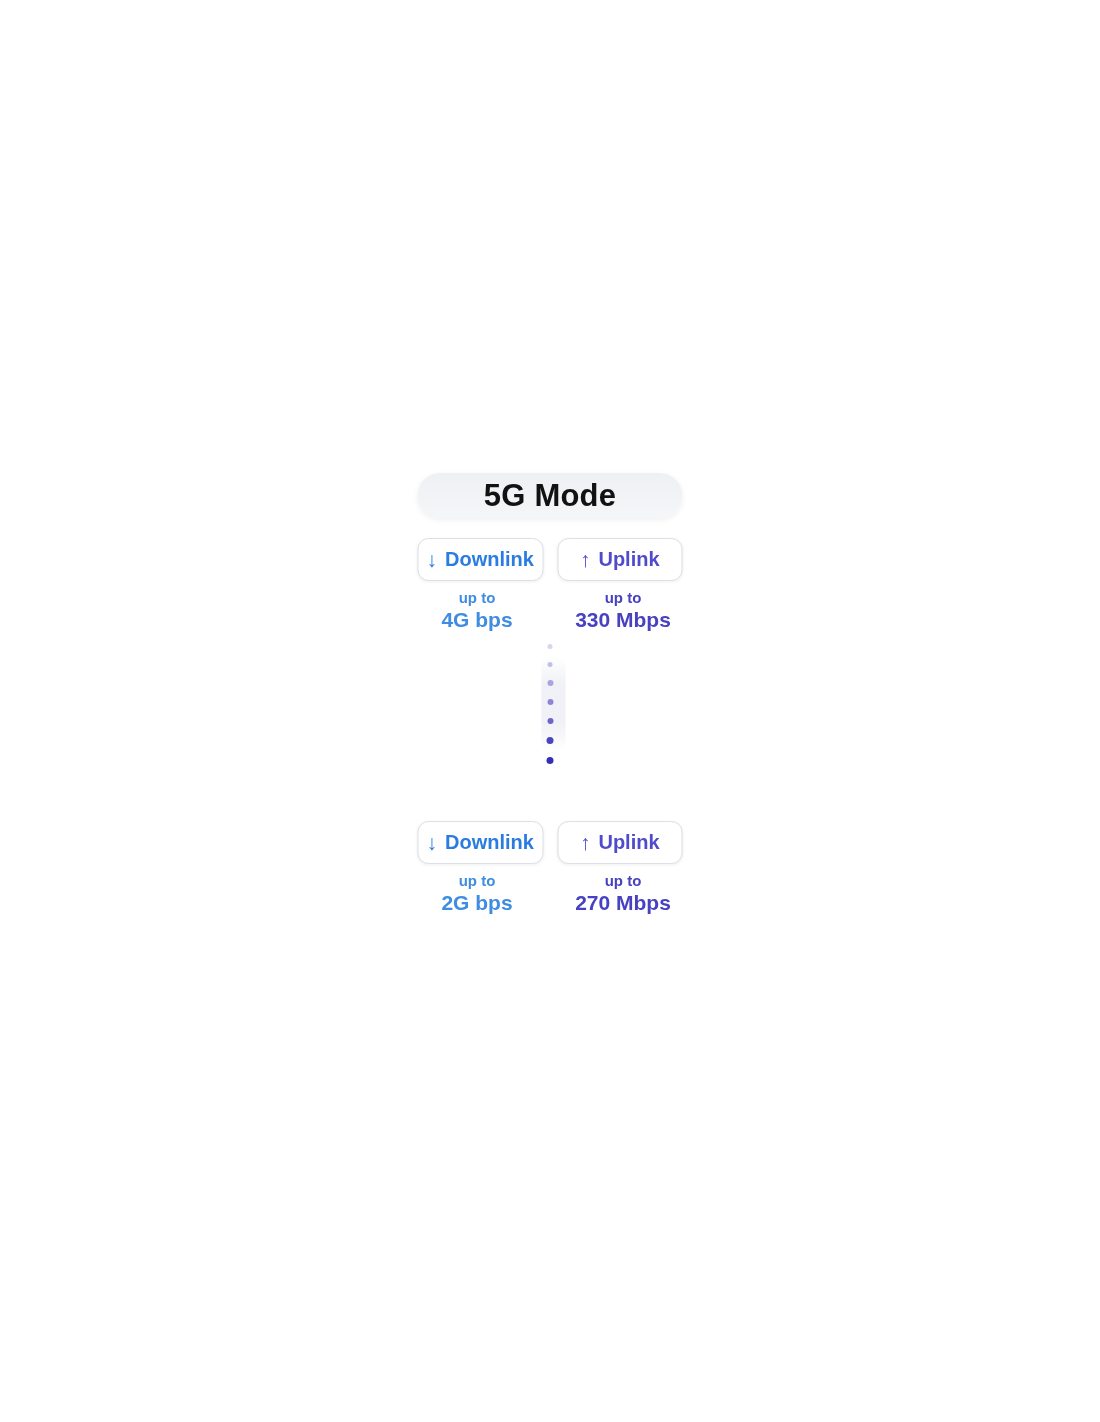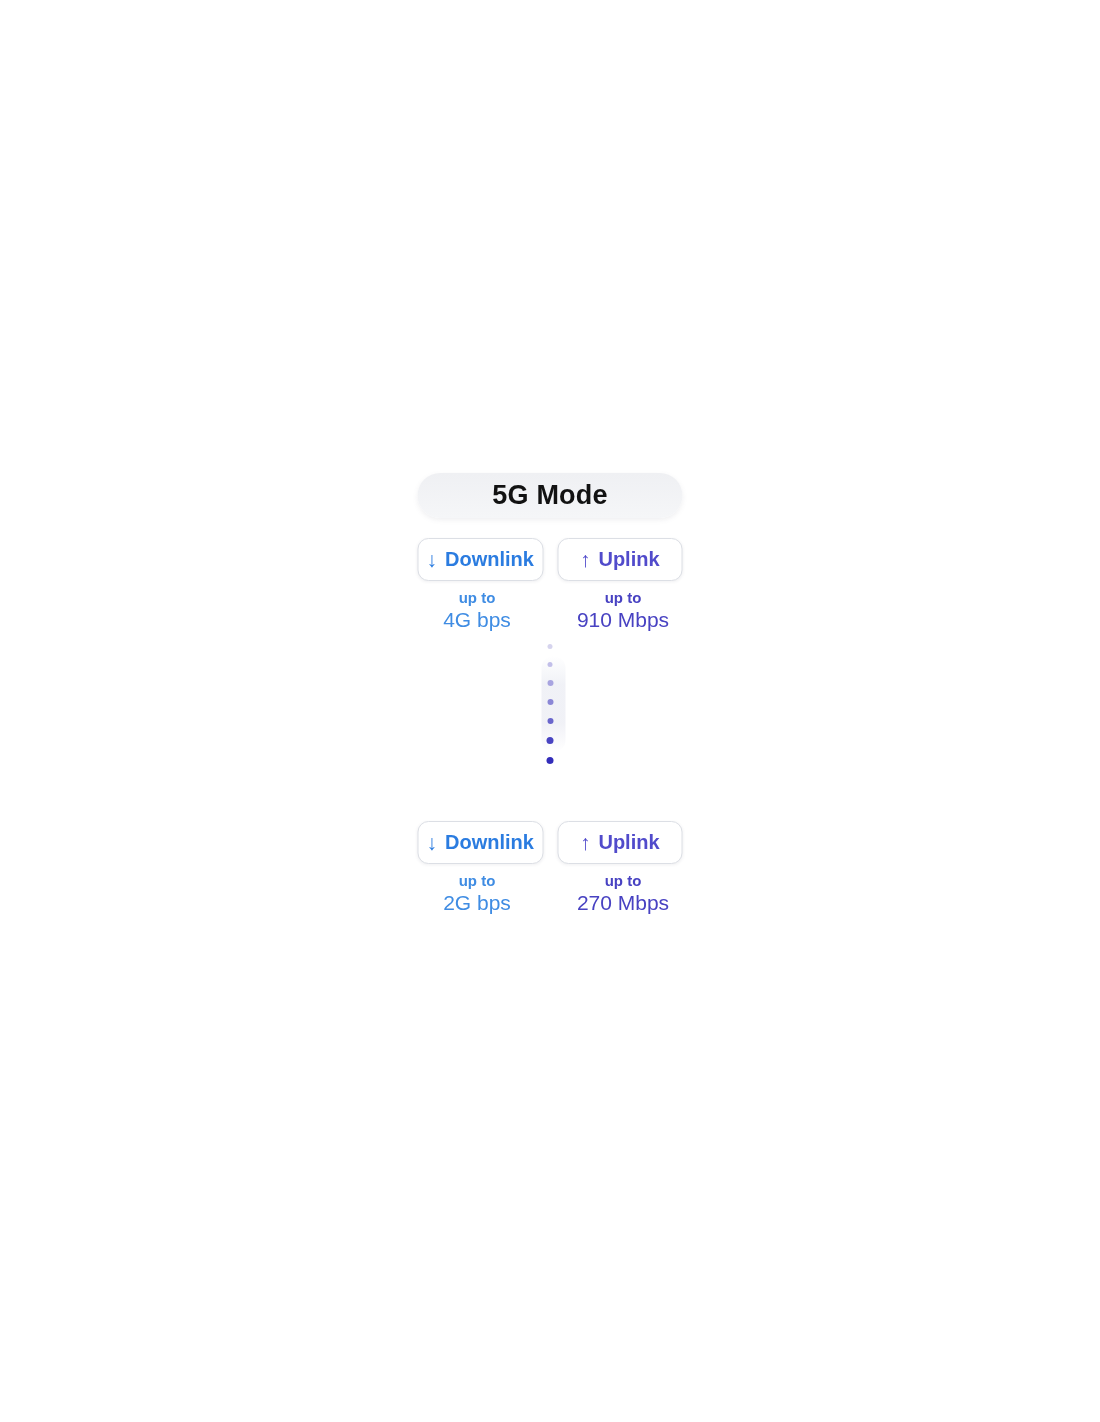--- a/index.html
+++ b/index.html
@@ -28,21 +28,21 @@
   .mode { width: 100%; }
   .pill {
     width: 100%;
     height: 45px;
     border-radius: 23px;
     background: linear-gradient(180deg, #eff0f3 0%, #f5f6f8 100%);
     box-shadow: 0 2px 5px rgba(120,125,140,0.12);
     display: flex;
     align-items: center;
     justify-content: center;
-    font-size: 27px;
+    font-size: 31px;
     font-weight: 700;
     color: #121212;
     letter-spacing: 0.2px;
   }
   .btn-row {
     margin-top: 20px;
     display: flex;
     gap: 14px;
     width: 100%;
   }
@@ -67,21 +67,21 @@
   .link-btn.uplink   { color: #514bcb; }
   .arrow { font-size: 21px; font-weight: 700; line-height: 1; }
   .stats-row {
     margin-top: 8px;
     display: flex;
     gap: 27px;
     width: 100%;
   }
   .stat { flex: 1; text-align: center; }
   .stat .upto  { font-size: 15px; font-weight: 600; line-height: 18px; }
-  .stat .value { font-size: 21px; font-weight: 400; line-height: 24px; margin-top: 1px; }
+  .stat .value { font-size: 21px; font-weight: 700; line-height: 24px; margin-top: 1px; }
   .stat.downlink .upto, .stat.downlink .value { color: #3f8ce3; }
   .stat.uplink .upto,   .stat.uplink .value   { color: #4842c2; }
   .dots {
     margin-top: 10px;
     margin-bottom: 35px;
     position: relative;
     display: flex;
     flex-direction: column;
     align-items: center;
     gap: 13px;
@@ -127,21 +127,21 @@
           <span class="lbl">Uplink</span>
         </button>
       </div>
       <div class="stats-row">
         <div class="stat downlink">
           <div class="upto">up to</div>
           <div class="value">4G bps</div>
         </div>
         <div class="stat uplink">
           <div class="upto">up to</div>
-          <div class="value">910 Mbps</div>
+          <div class="value">330 Mbps</div>
         </div>
       </div>
     </section>
 
     <div class="dots">
         <span class="dot" style="width: 5px; height: 5px; background: rgb(214, 212, 238);"></span>
         <span class="dot" style="width: 5px; height: 5px; background: rgb(194, 191, 233);"></span>
         <span class="dot" style="width: 6px; height: 6px; background: rgb(168, 164, 224);"></span>
         <span class="dot" style="width: 6px; height: 6px; background: rgb(139, 135, 214);"></span>
         <span class="dot" style="width: 6px; height: 6px; background: rgb(106, 102, 204);"></span>

